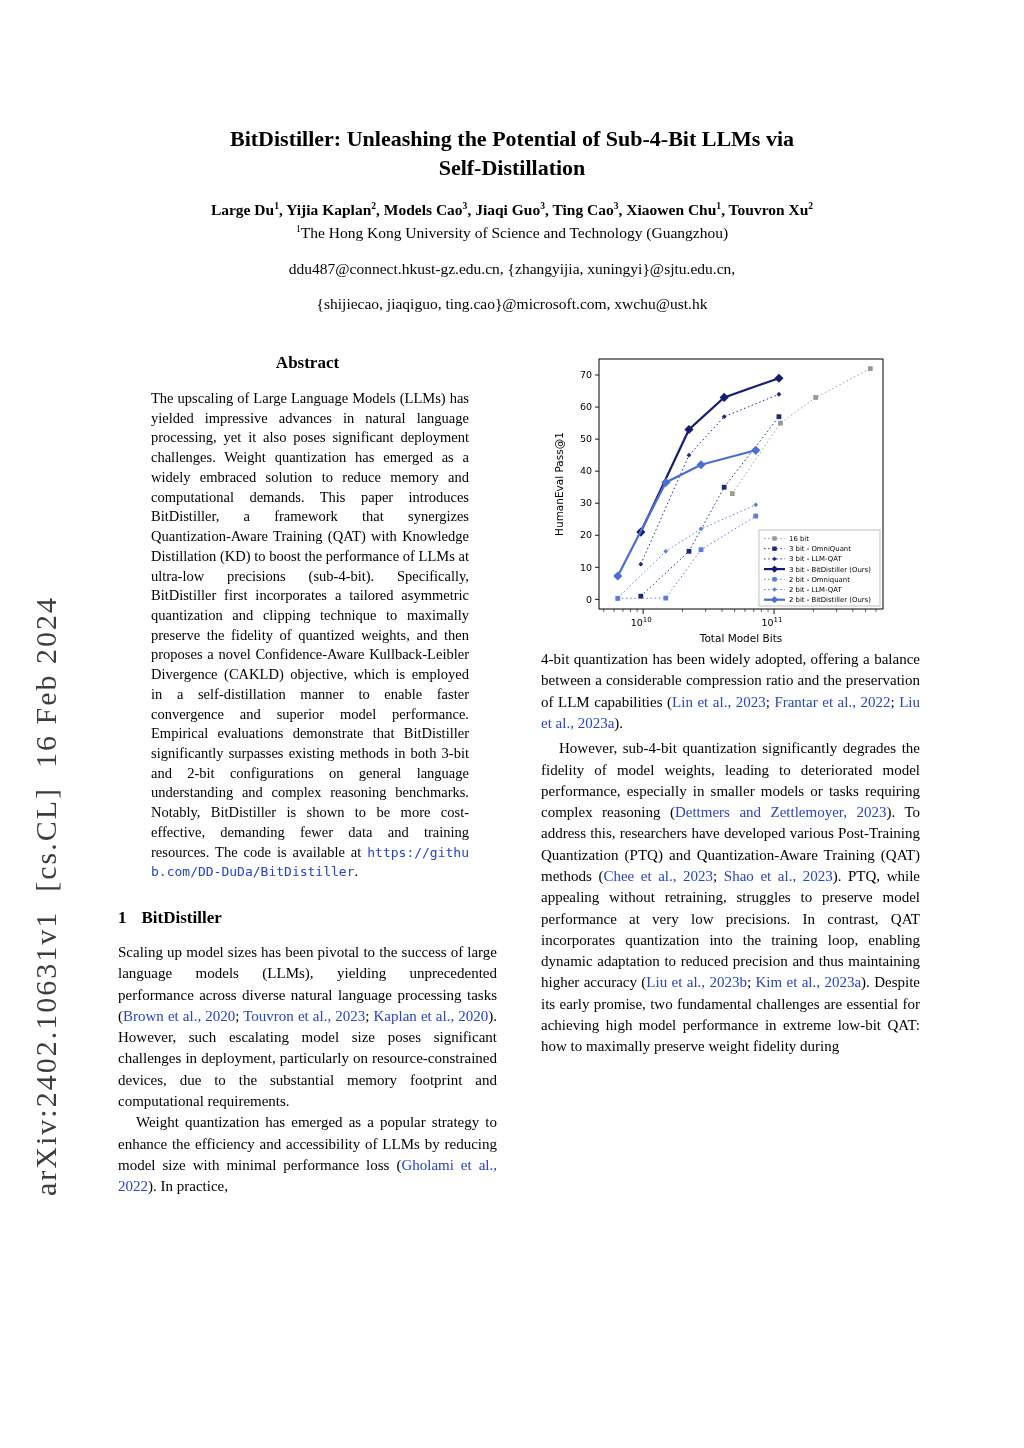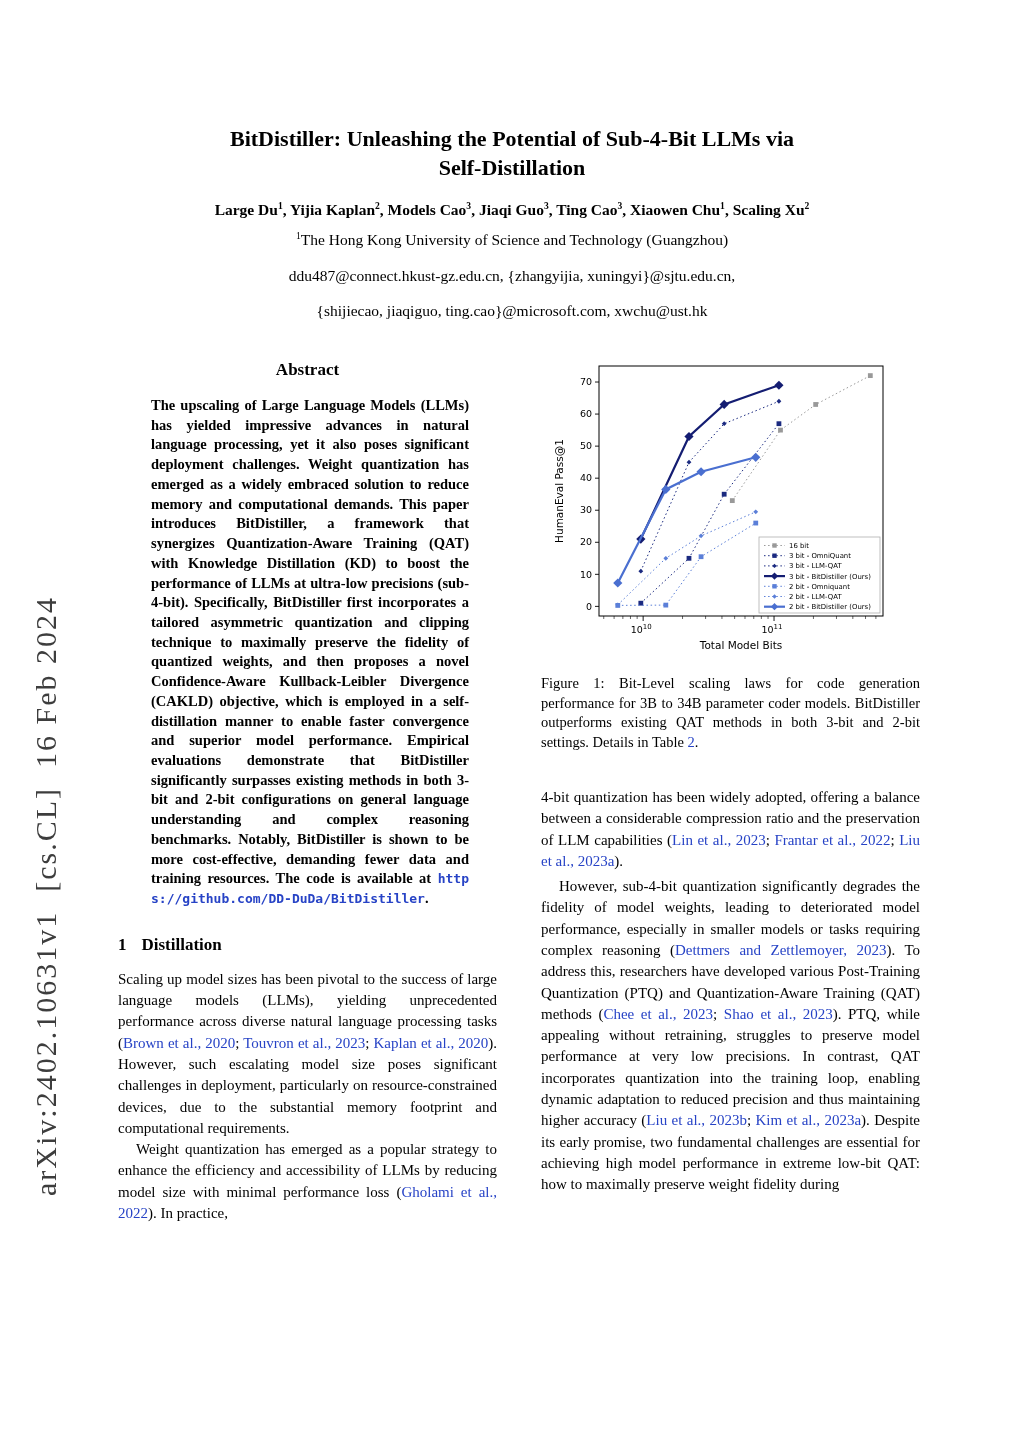--- a/index.html
+++ b/index.html
@@ -11,26 +11,26 @@
   .arxiv-strip {
     position:absolute; left:46px; top:896px;
     transform:translate(-50%,-50%) rotate(-90deg);
     font-size:30px; letter-spacing:2px; color:#3d3d3d;
     white-space:pre; font-family:"Liberation Serif",serif;
   }
   .content { position:absolute; left:118px; top:124px; width:788px; }
   .title { text-align:center; font-size:22px; font-weight:bold; line-height:1.32; }
   .title span { display:block; }
   .authors { text-align:center; font-size:15.5px; font-weight:bold; margin-top:19px; }
-  .affil { text-align:center; font-size:15.5px; margin-top:10px; line-height:1.45; }
+  .affil { text-align:center; font-size:15.5px; margin-top:3px; line-height:1.45; }
   .emails { text-align:center; font-size:15.5px; margin-top:12px; line-height:1.5; }
   sup { font-size:62%; line-height:0; }
   .columns { display:grid; grid-template-columns:379px 379px; column-gap:44px; margin-top:38px; }
   .abstract-head { text-align:center; font-size:17px; font-weight:bold; margin-bottom:16px; }
-  .abstract-body { margin:0 28px 0 33px; font-size:14.5px; line-height:1.36; text-align:justify;font-weight:bold; }
+  .abstract-body { margin:0 28px 0 33px; font-size:14.5px; line-height:1.36; text-align:justify; }
   .section-head { font-size:17px; font-weight:bold; margin-top:26px; margin-bottom:14px; }
   .section-head .secnum { display:inline-block; margin-right:15px; }
   p.body { font-size:15px; line-height:1.42; text-align:justify; }
   p.indent { text-indent:18px; }
   .cite { color:var(--link,#2743c6); }
   .code-link {
     font-family:"DejaVu Sans Mono","Liberation Mono",monospace;
     color:var(--link,#2743c6); font-size:13px; word-break:break-all;
   }
   .figure { margin-left:10px; }
@@ -43,35 +43,35 @@
 
 <div class="arxiv-strip" style="color: rgb(61, 61, 61);">arXiv:2402.10631v1  [cs.CL]  16 Feb 2024</div>
 
 <div class="content">
 
   <h1 class="title">
     <span>BitDistiller: Unleashing the Potential of Sub-4-Bit LLMs via</span>
     <span>Self-Distillation</span>
   </h1>
 
-  <div class="authors"><span>Large Du</span><sup>1</sup><span>, Yijia Kaplan</span><sup>2</sup><span>, Models Cao</span><sup>3</sup><span>, Jiaqi Guo</span><sup>3</sup><span>, Ting Cao</span><sup>3</sup><span>, Xiaowen Chu</span><sup>1</sup><span>, Scaling Xu</span><sup>2</sup></div>
+  <div class="authors"><span>Large Du</span><sup>1</sup><span>, Yijia Kaplan</span><sup>2</sup><span>, Models Cao</span><sup>3</sup><span>, Jiaqi Guo</span><sup>3</sup><span>, Ting Cao</span><sup>3</sup><span>, Xiaowen Chu</span><sup>1</sup><span>, Touvron Xu</span><sup>2</sup></div>
 
   <div class="affil"><sup>1</sup><span>The Hong Kong University of Science and Technology (Guangzhou)</span></div>
 
   <div class="emails">ddu487@connect.hkust-gz.edu.cn, {zhangyijia, xuningyi}@sjtu.edu.cn,</div>
   <div class="emails">{shijiecao, jiaqiguo, ting.cao}@microsoft.com, xwchu@ust.hk</div>
 
   <div class="columns">
 
     <div class="lcol">
       <div class="abstract-head">Abstract</div>
       <div class="abstract-body"><span>The upscaling of Large Language Models (LLMs) has yielded impressive advances in natural language processing, yet it also poses significant deployment challenges. Weight quantization has emerged as a widely embraced solution to reduce memory and computational demands. This paper introduces BitDistiller, a framework that synergizes Quantization-Aware Training (QAT) with Knowledge Distillation (KD) to boost the performance of LLMs at ultra-low precisions (sub-4-bit). Specifically, BitDistiller first incorporates a tailored asymmetric quantization and clipping technique to maximally preserve the fidelity of quantized weights, and then proposes a novel Confidence-Aware Kullback-Leibler Divergence (CAKLD) objective, which is employed in a self-distillation manner to enable faster convergence and superior model performance. Empirical evaluations demonstrate that BitDistiller significantly surpasses existing methods in both 3-bit and 2-bit configurations on general language understanding and complex reasoning benchmarks. Notably, BitDistiller is shown to be more cost-effective, demanding fewer data and training resources. The code is available at </span><span class="code-link">https://github.com/DD-DuDa/BitDistiller</span><span>.</span></div>
 
       <div class="section-head">
-        <span class="secnum">1</span><span>Distillation</span>
+        <span class="secnum">1</span><span>BitDistiller</span>
       </div>
 
       <p class="body"><span>Scaling up model sizes has been pivotal to the success of large language models (LLMs), yielding unprecedented performance across diverse natural language processing tasks (</span><span class="cite">Brown et al., 2020</span><span>; </span><span class="cite">Touvron et al., 2023</span><span>; </span><span class="cite">Kaplan et al., 2020</span><span>). However, such escalating model size poses significant challenges in deployment, particularly on resource-constrained devices, due to the substantial memory footprint and computational requirements.</span></p>
       <p class="body indent"><span>Weight quantization has emerged as a popular strategy to enhance the efficiency and accessibility of LLMs by reducing model size with minimal performance loss (</span><span class="cite">Gholami et al., 2022</span><span>). In practice,</span></p>
     </div>
 
     <div class="rcol">
       <div class="figure">
         <svg id="fig1-chart" width="342" height="296" viewBox="0 0 342 296">
             <rect x="48" y="6" width="284" height="250" fill="#ffffff" stroke="#000" stroke-width="1"></rect>
@@ -167,20 +167,19 @@
             <rect x="221.3" y="224.10000000000002" width="4.4" height="4.4" fill="#5b7fd8"></rect>
             <text x="238" y="228.70000000000002" font-size="6.9">2 bit - Omniquant</text>
             <line x1="213" y1="236.5" x2="234" y2="236.5" stroke="#5b7fd8" stroke-width="1" stroke-dasharray="1.5 2.6"></line>
             <path d="M223.5 234.3 L225.7 236.5 L223.5 238.7 L221.3 236.5 Z" fill="#5b7fd8"></path>
             <text x="238" y="238.9" font-size="6.9">2 bit - LLM-QAT</text>
             <line x1="213" y1="246.7" x2="234" y2="246.7" stroke="#4a6fd0" stroke-width="2.2"></line>
             <path d="M223.5 243.1 L227.1 246.7 L223.5 250.29999999999998 L219.9 246.7 Z" fill="#4a6fd0"></path>
             <text x="238" y="249.1" font-size="6.9">2 bit - BitDistiller (Ours)</text>
           </svg>
       </div>
-      <div class="caption"><span>Figure 1: Bit-Level scaling laws for code generation performance for 3B to 34B parameter coder models. BitDistiller outperforms existing QAT methods in both 3-bit and 2-bit settings. Details in Table </span><span class="cite">2</span><span>.</span></div>
 
       <p class="body"><span>4-bit quantization has been widely adopted, offering a balance between a considerable compression ratio and the preservation of LLM capabilities (</span><span class="cite">Lin et al., 2023</span><span>; </span><span class="cite">Frantar et al., 2022</span><span>; </span><span class="cite">Liu et al., 2023a</span><span>).</span></p>
       <p class="body indent"><span>However, sub-4-bit quantization significantly degrades the fidelity of model weights, leading to deteriorated model performance, especially in smaller models or tasks requiring complex reasoning (</span><span class="cite">Dettmers and Zettlemoyer, 2023</span><span>). To address this, researchers have developed various Post-Training Quantization (PTQ) and Quantization-Aware Training (QAT) methods (</span><span class="cite">Chee et al., 2023</span><span>; </span><span class="cite">Shao et al., 2023</span><span>). PTQ, while appealing without retraining, struggles to preserve model performance at very low precisions. In contrast, QAT incorporates quantization into the training loop, enabling dynamic adaptation to reduced precision and thus maintaining higher accuracy (</span><span class="cite">Liu et al., 2023b</span><span>; </span><span class="cite">Kim et al., 2023a</span><span>). Despite its early promise, two fundamental challenges are essential for achieving high model performance in extreme low-bit QAT: how to maximally preserve weight fidelity during</span></p>
     </div>
 
   </div>
 </div>
 
 </body></html>

